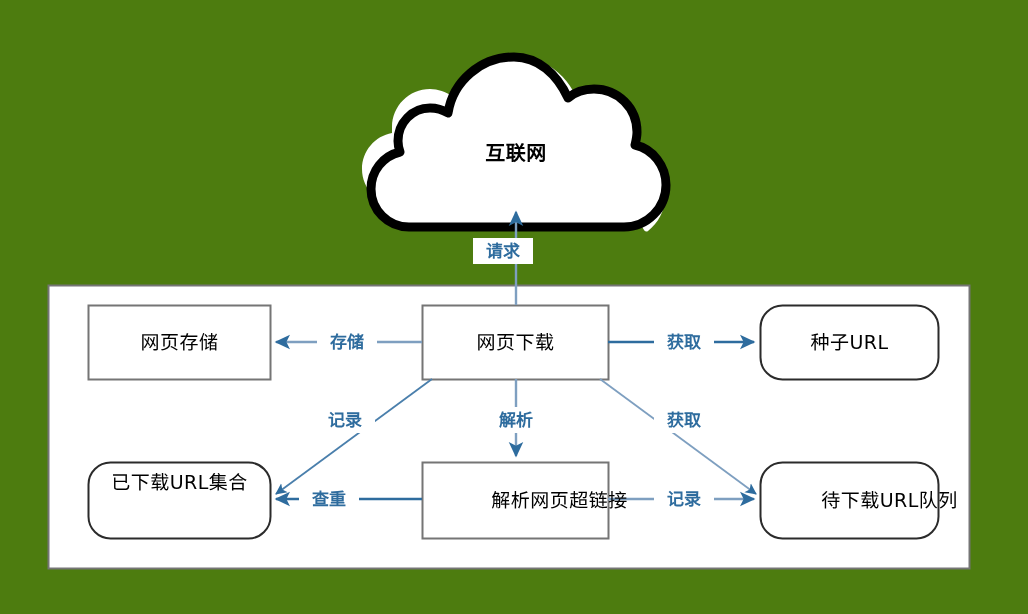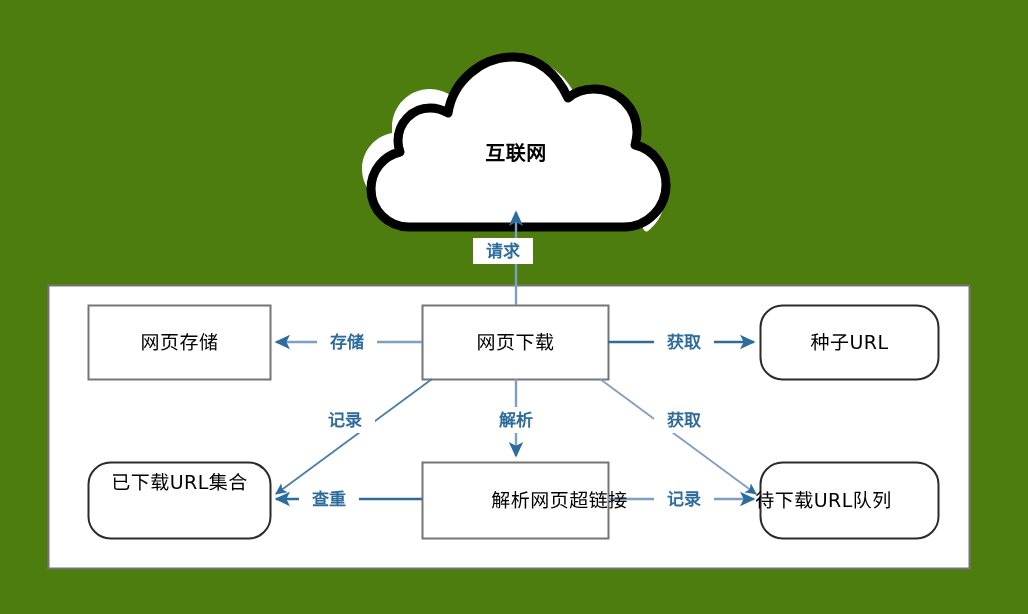--- a/index.html
+++ b/index.html
@@ -156,21 +156,21 @@
   <div class="node-label" style="left:88px; top:305px; width:183px; height:75px;">网页存储</div>
 
   <div class="node-label" style="left:422px; top:305px; width:187px; height:75px;">网页下载</div>
 
   <div class="node-label" style="left:760px; top:305px; width:179px; height:75px;">种子URL</div>
 
   <div class="node-label" style="left:86px; top:444px; width:187px; height:77px;">已下载URL集合</div>
 
   <div class="node-label" style="left:422px; top:462px; width:187px; height:77px;margin-left:44px;">解析网页超链接</div>
 
-  <div class="node-label" style="left:732px; top:462px; width:183px; height:77px;">待下载URL队列</div>
+  <div class="node-label" style="left:798px; top:462px; width:183px; height:77px;">待下载URL队列</div>
 
   <div class="edge-label" style="left:473px; top:238px; width:60px; height:26px;">请求</div>
 
   <div class="edge-label" style="left:317px; top:329px; width:60px; height:26px;">存储</div>
 
   <div class="edge-label" style="left:654px; top:329px; width:60px; height:26px;">获取</div>
 
   <div class="edge-label" style="left:315px; top:407px; width:60px; height:26px;">记录</div>
 
   <div class="edge-label" style="left:486px; top:407px; width:60px; height:26px;">解析</div>

